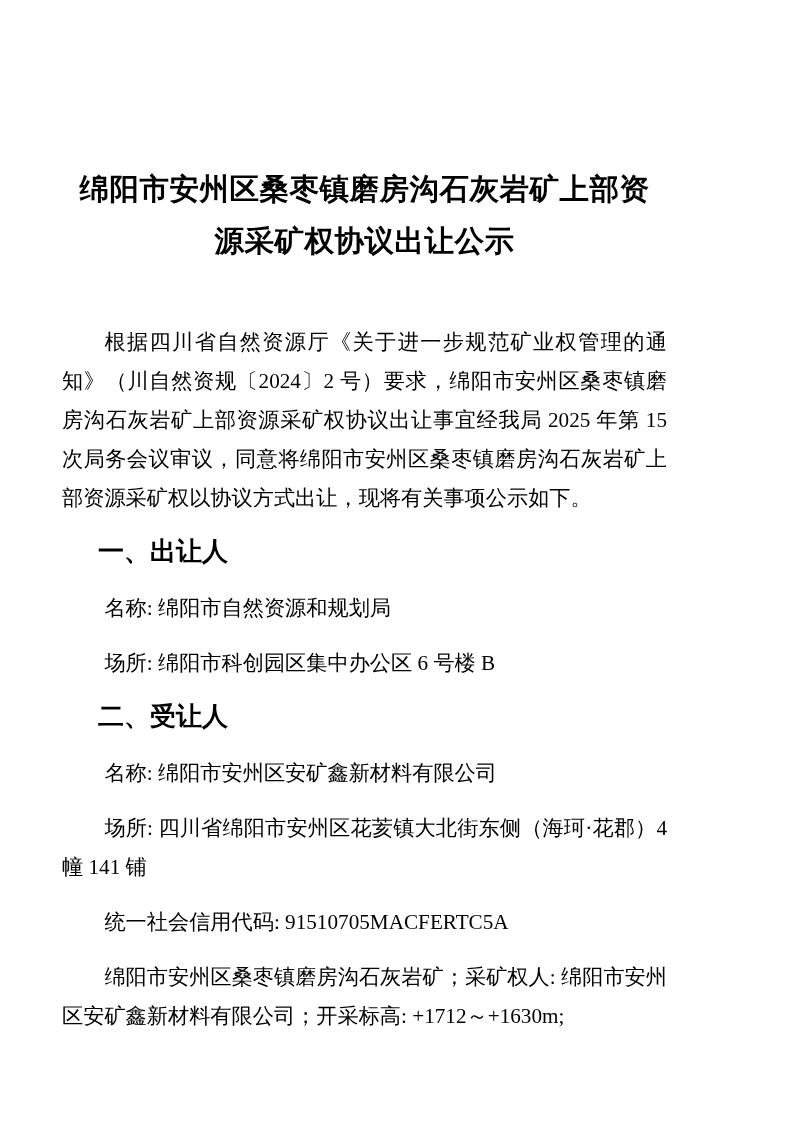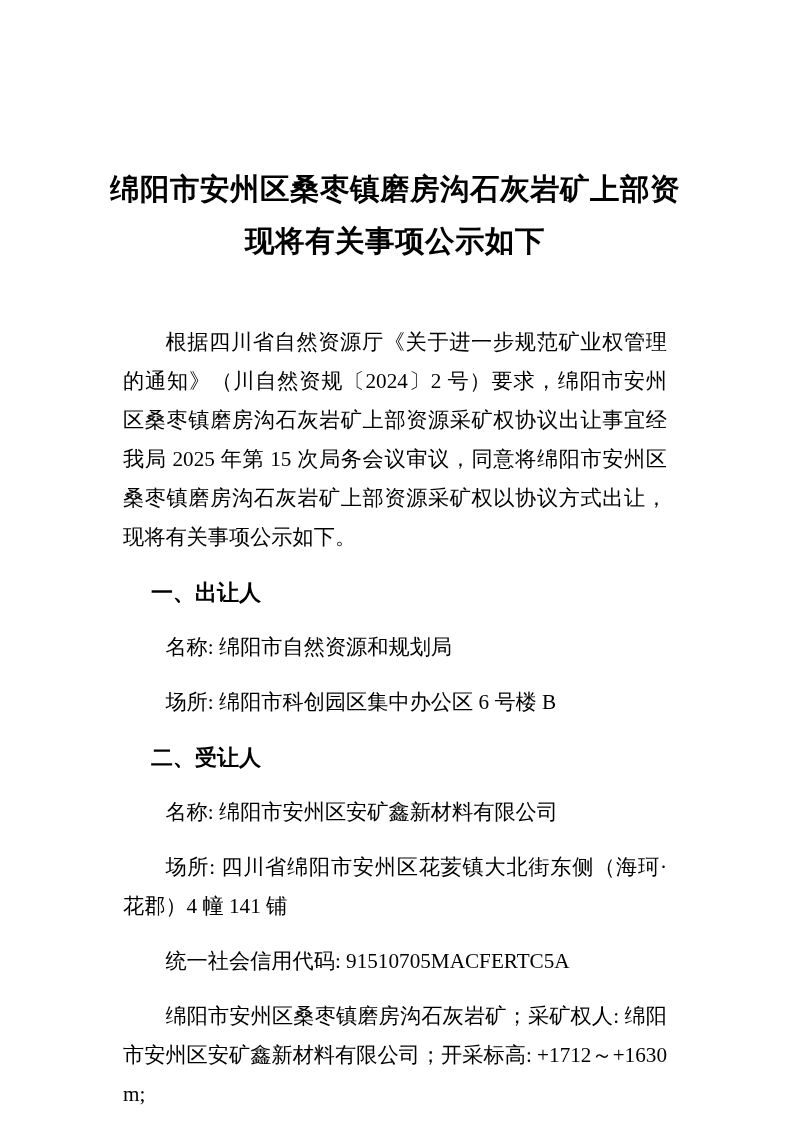--- a/index.html
+++ b/index.html
@@ -8,21 +8,21 @@
     background: #ffffff;
   }
   .page {
     position: relative;
     width: 793px;
     height: 1122px;
     margin: 0 auto;
     background: #ffffff;
     color: #000000;
     box-sizing: border-box;
-    padding: 163px 110px 0 107px;
+    padding: 163px 110px 0 46px;
     overflow: hidden;
   }
   .doc-title {
     font-family: "Liberation Sans", "DejaVu Sans", sans-serif;
     font-weight: bold;
     font-size: 29.5px;
     line-height: 52px;
     text-align: center;
     letter-spacing: 0.5px;
     margin: 0 0 56px 0;
@@ -37,35 +37,35 @@
   .para {
     margin: 16px;
     text-indent: 2em;
     text-align: justify;
     text-justify: inter-character;
     word-break: break-all;
   }
   .heading {
     margin: 0;
     text-indent: 2em;
-    font-family: Liberation Sans, sans-serif;
+    font-family: Liberation Mono, monospace;
     font-weight: bold;
-    font-size: 22px;
+    font-size: 26px;
     line-height: 39px;
     text-align: left;
   }
 </style>
 </head>
 <body>
 
 <div class="page">
 
   <h1 class="doc-title">
     <span style="display:block">绵阳市安州区桑枣镇磨房沟石灰岩矿上部资</span>
-    <span style="display:block">现将有关事项公示如下</span>
+    <span style="display:block">源采矿权协议出让公示</span>
   </h1>
 
   <div class="doc-body">
     <p class="para">根据四川省自然资源厅《关于进一步规范矿业权管理的通知》（川自然资规〔2024〕2 号）要求，绵阳市安州区桑枣镇磨房沟石灰岩矿上部资源采矿权协议出让事宜经我局 2025 年第 15 次局务会议审议，同意将绵阳市安州区桑枣镇磨房沟石灰岩矿上部资源采矿权以协议方式出让，现将有关事项公示如下。</p>
     <p class="heading">一、出让人</p>
     <p class="para">名称: 绵阳市自然资源和规划局</p>
     <p class="para">场所: 绵阳市科创园区集中办公区 6 号楼 B</p>
     <p class="heading">二、受让人</p>
     <p class="para">名称: 绵阳市安州区安矿鑫新材料有限公司</p>
     <p class="para">场所: 四川省绵阳市安州区花荄镇大北街东侧（海珂·花郡）4 幢 141 铺</p>

